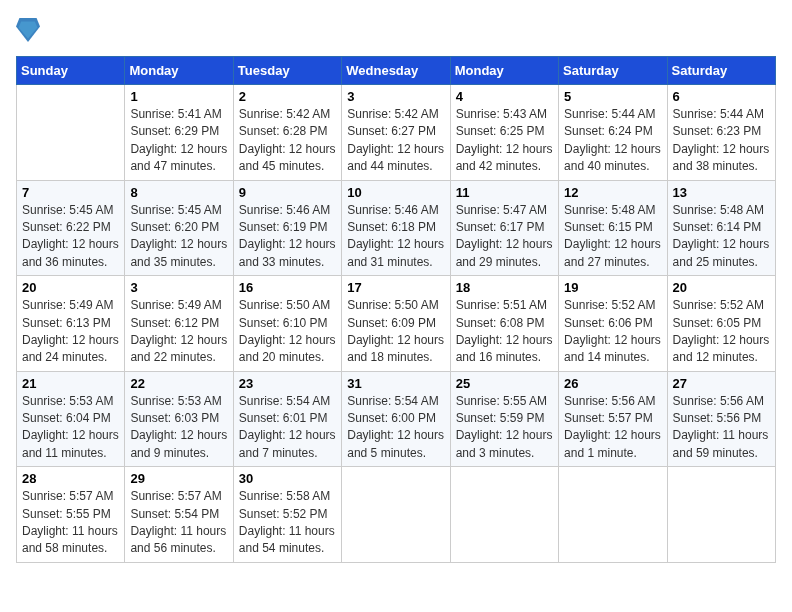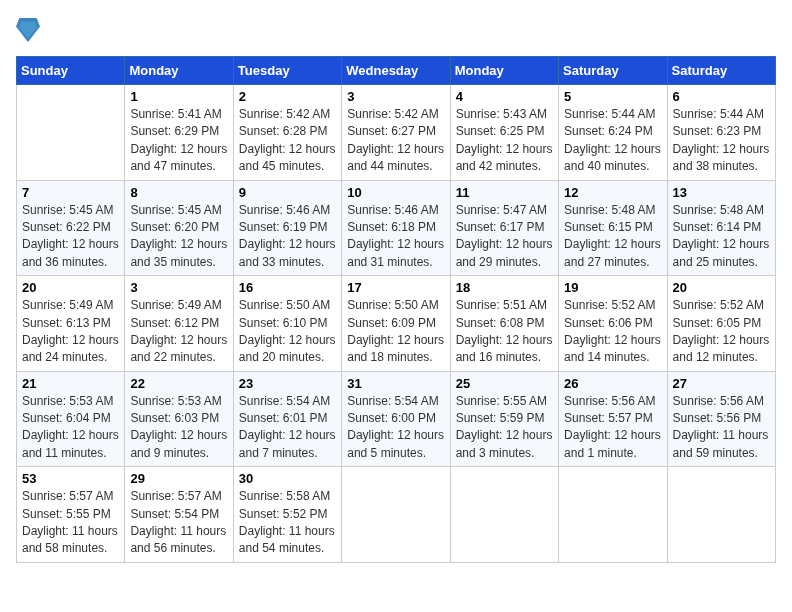--- a/index.html
+++ b/index.html
@@ -314,21 +314,21 @@
         <td>
           <span class="day-number">27</span>
           <div class="day-info" style="white-space: pre-line;">Sunrise: 5:56 AM
 Sunset: 5:56 PM
 Daylight: 11 hours
 and 59 minutes.</div>
         </td>
       </tr>
       <tr>
         <td>
-          <span class="day-number">53</span>
+          <span class="day-number">28</span>
           <div class="day-info" style="white-space: pre-line;">Sunrise: 5:57 AM
 Sunset: 5:55 PM
 Daylight: 11 hours
 and 58 minutes.</div>
         </td>
         <td>
           <span class="day-number">29</span>
           <div class="day-info" style="white-space: pre-line;">Sunrise: 5:57 AM
 Sunset: 5:54 PM
 Daylight: 11 hours

